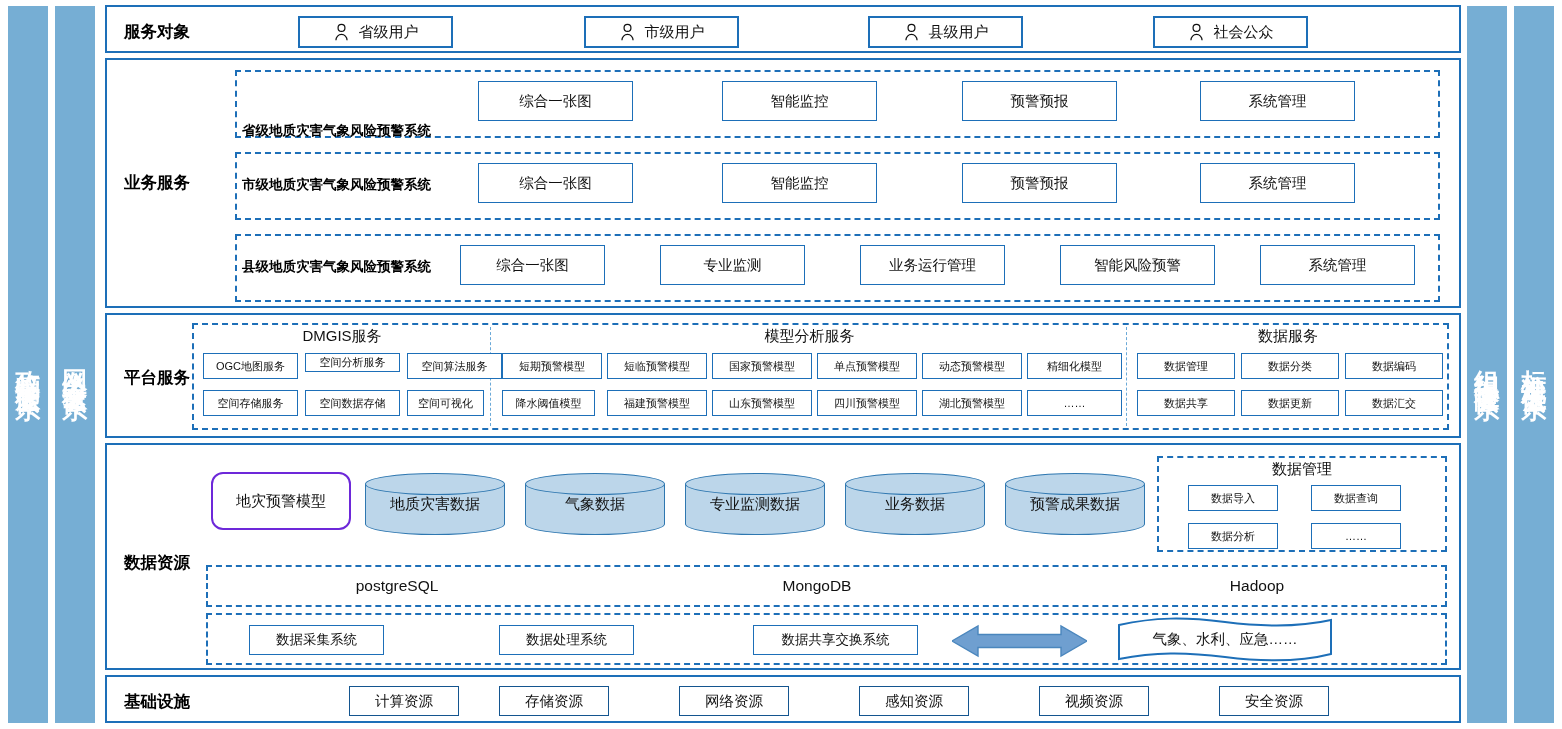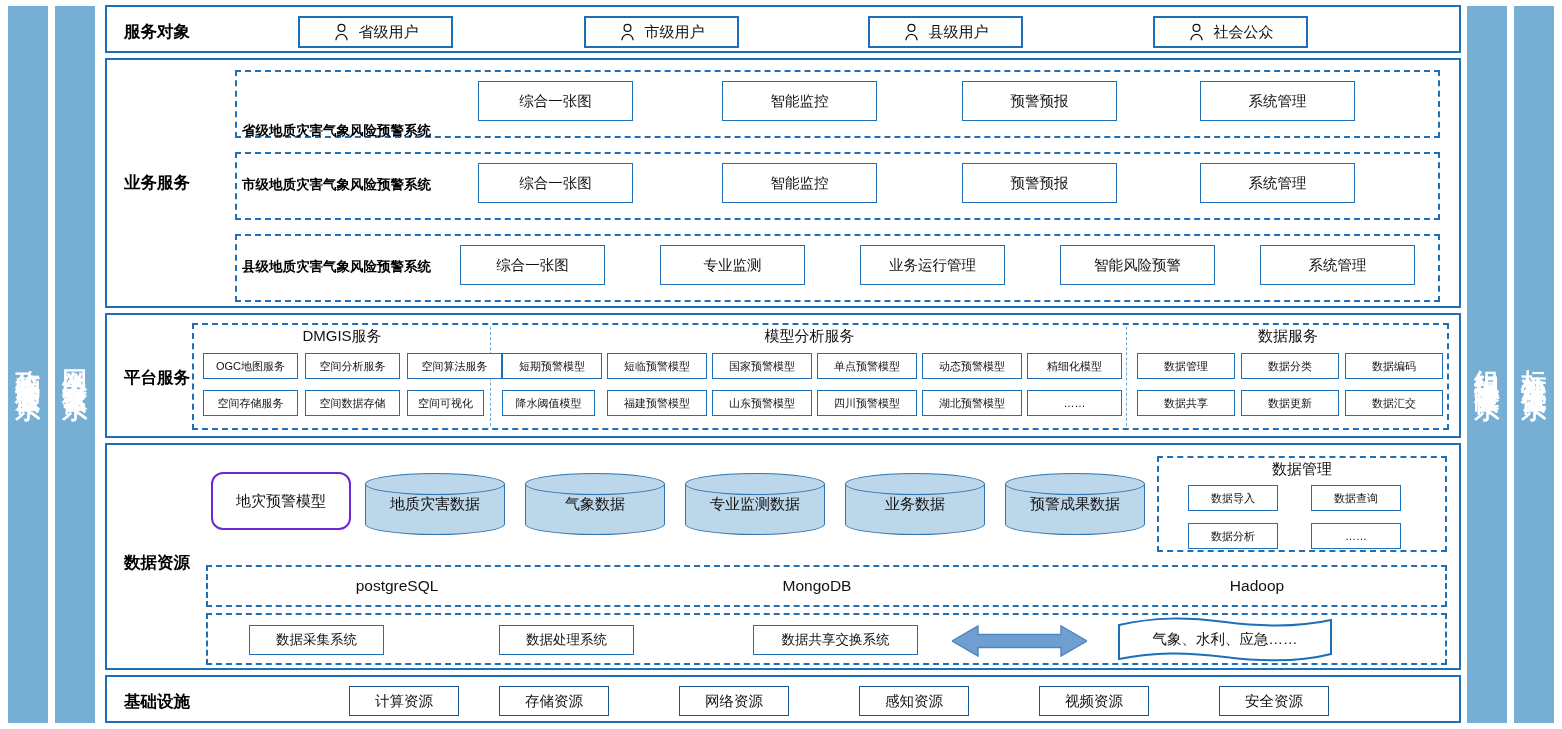--- a/index.html
+++ b/index.html
@@ -255,21 +255,21 @@
     <div class="dash" style="left:85px; top:8px; width:1257px; height:107px;"></div>
 
     <div class="vdash" style="left:383px; top:12px; height:99px;"></div>
     <div class="vdash" style="left:1019px; top:12px; height:99px;"></div>
 
     <span class="dash-title" style="left:95px; top:12px; width:280px;">DMGIS服务</span>
     <span class="dash-title" style="left:390px; top:12px; width:625px;">模型分析服务</span>
     <span class="dash-title" style="left:1025px; top:12px; width:312px;">数据服务</span>
 
     <div class="chip sm" style="left:96px; top:38px; width:95px; height:26px;">OGC地图服务</div>
-    <div class="chip sm" style="left:198px; top:38px; width:95px; height:26px;">空间分析服务</div>
+    <div class="chip sm" style="left:198px; top:38px; width:95px; height:19px;">空间分析服务</div>
     <div class="chip sm" style="left:300px; top:38px; width:95px; height:26px;">空间算法服务</div>
 
     <div class="chip sm" style="left:96px; top:75px; width:95px; height:26px;">空间存储服务</div>
     <div class="chip sm" style="left:198px; top:75px; width:95px; height:26px;">空间数据存储</div>
     <div class="chip sm" style="left:300px; top:75px; width:77px; height:26px;">空间可视化</div>
 
     <div class="chip sm" style="left:395px; top:38px; width:100px; height:26px;">短期预警模型</div>
     <div class="chip sm" style="left:500px; top:38px; width:100px; height:26px;">短临预警模型</div>
     <div class="chip sm" style="left:605px; top:38px; width:100px; height:26px;">国家预警模型</div>
     <div class="chip sm" style="left:710px; top:38px; width:100px; height:26px;">单点预警模型</div>

